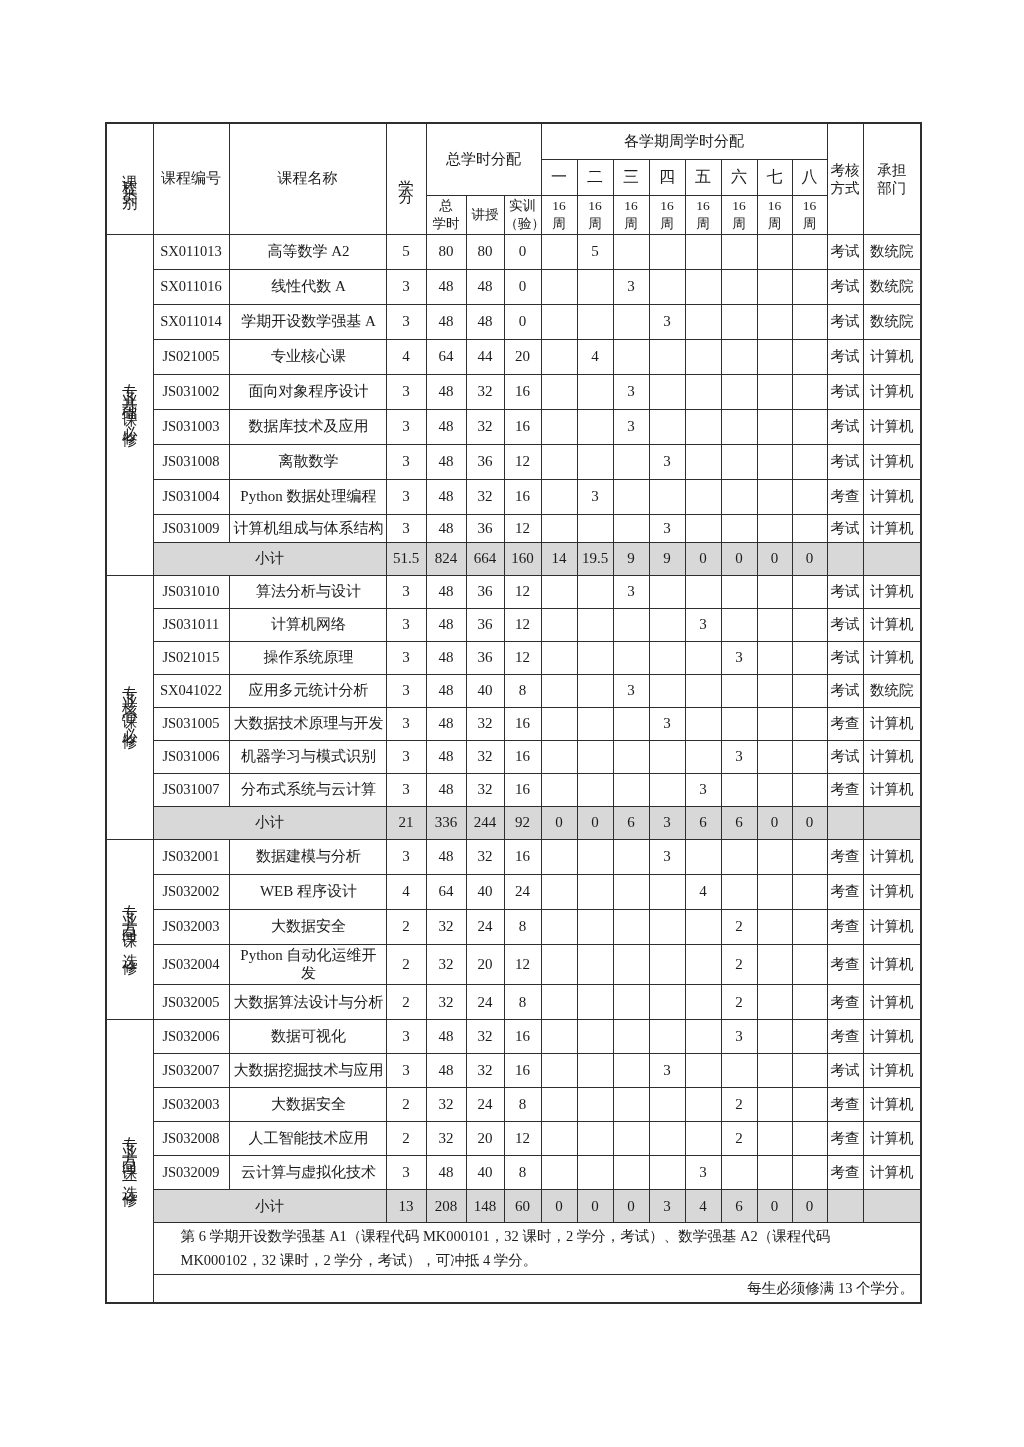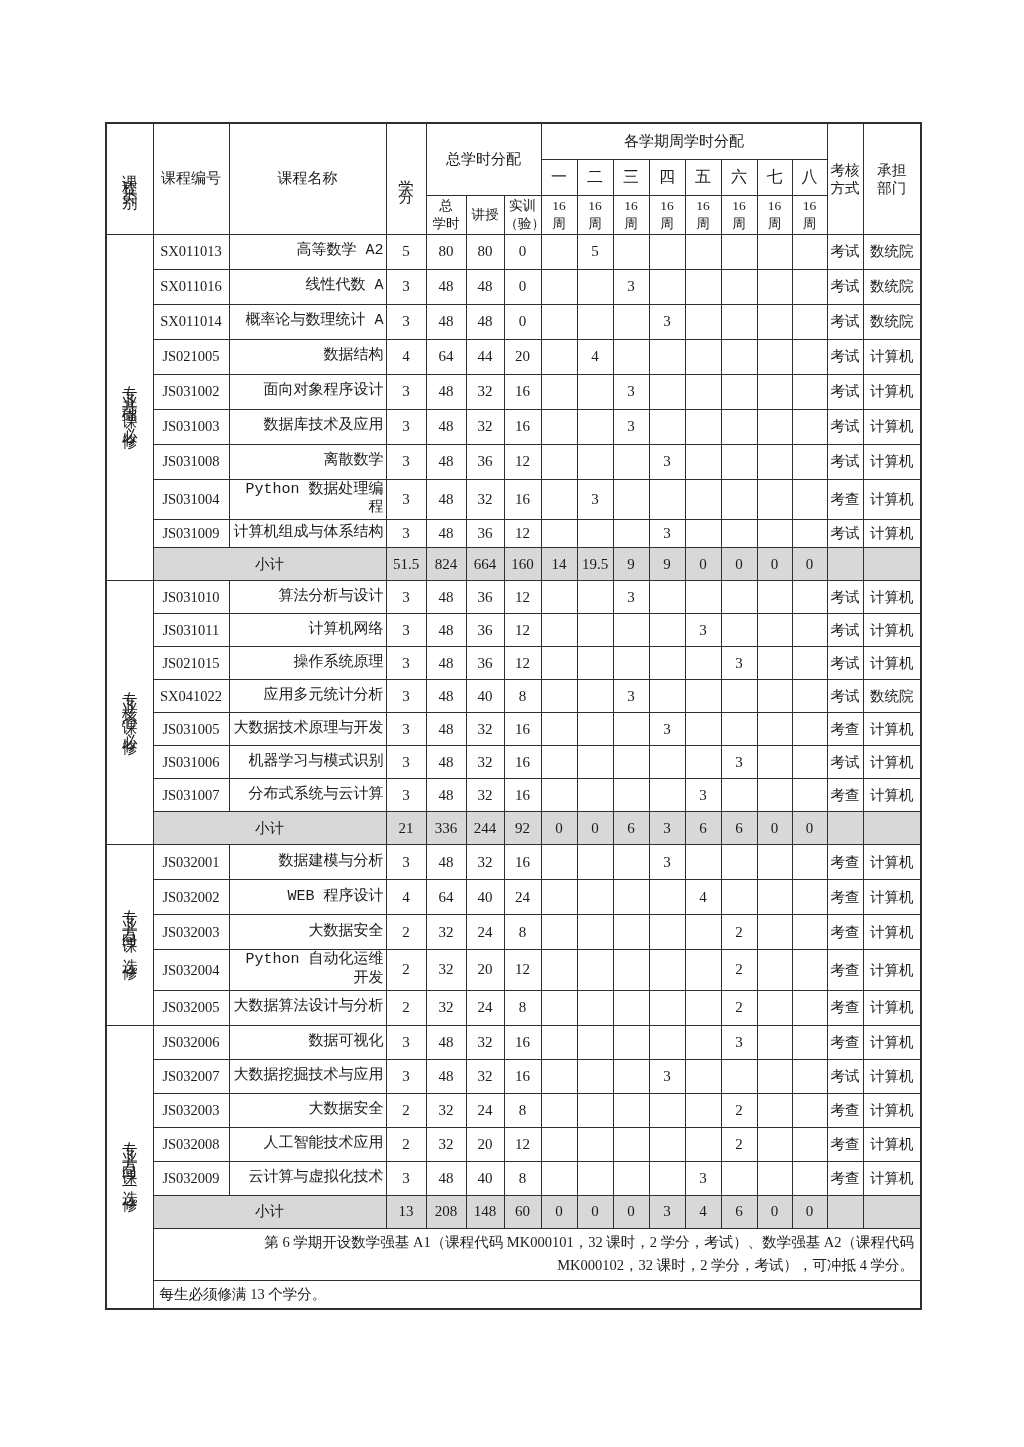--- a/index.html
+++ b/index.html
@@ -43,37 +43,36 @@
   .vspan {
     display: inline-block;
     writing-mode: vertical-lr;
     text-orientation: mixed;
     line-height: 1.15;
     letter-spacing: 7px;
     font-size: 15.5px;
   }
   .vspan.credits { letter-spacing: 9px; }
   td.name {
-    text-align: right;
+    text-align: center;
     padding: 1px 2px 1px 4px;
     font-size: 15px;
-    font-family: Liberation Mono, monospace;
   }
   td.code { font-size: 14.5px; }
   td.num { font-size: 15px; }
   td.zh { font-size: 14.5px; }
   tr.subtotal td { background: #d8d8d8; }
   td.note {
     font-size: 14.5px;
     line-height: 1.6;
     padding: 2px 6px;
     background: #ffffff;
   }
-  td.note.left { text-align: right; padding-left: 27px; }
-  td.note.center { text-align: left; }
+  td.note.left { text-align: left; padding-left: 27px; }
+  td.note.center { text-align: right; }
 </style>
 </head>
 <body>
 
 <div class="page">
   <table class="curriculum">
     <colgroup>
       <col style="width:47px">
         <col style="width:76px">
         <col style="width:157px">
@@ -172,39 +171,39 @@
           <td class="num"></td>
           <td class="num"></td>
           <td class="num"></td>
           <td class="num"></td>
           <td class="num"></td>
           <td class="zh">考试</td>
           <td class="zh">数统院</td>
         </tr>
         <tr style="height: 35px;">
           <td class="code">SX011014</td>
-          <td class="name">概率论与数理统计 A</td>
+          <td class="name">学期开设数学强基 A</td>
           <td class="num">3</td>
           <td class="num">48</td>
           <td class="num">48</td>
           <td class="num">0</td>
           <td class="num"></td>
           <td class="num"></td>
           <td class="num"></td>
           <td class="num">3</td>
           <td class="num"></td>
           <td class="num"></td>
           <td class="num"></td>
           <td class="num"></td>
           <td class="zh">考试</td>
           <td class="zh">数统院</td>
         </tr>
         <tr style="height: 35px;">
           <td class="code">JS021005</td>
-          <td class="name">数据结构</td>
+          <td class="name">专业核心课</td>
           <td class="num">4</td>
           <td class="num">64</td>
           <td class="num">44</td>
           <td class="num">20</td>
           <td class="num"></td>
           <td class="num">4</td>
           <td class="num"></td>
           <td class="num"></td>
           <td class="num"></td>
           <td class="num"></td>

